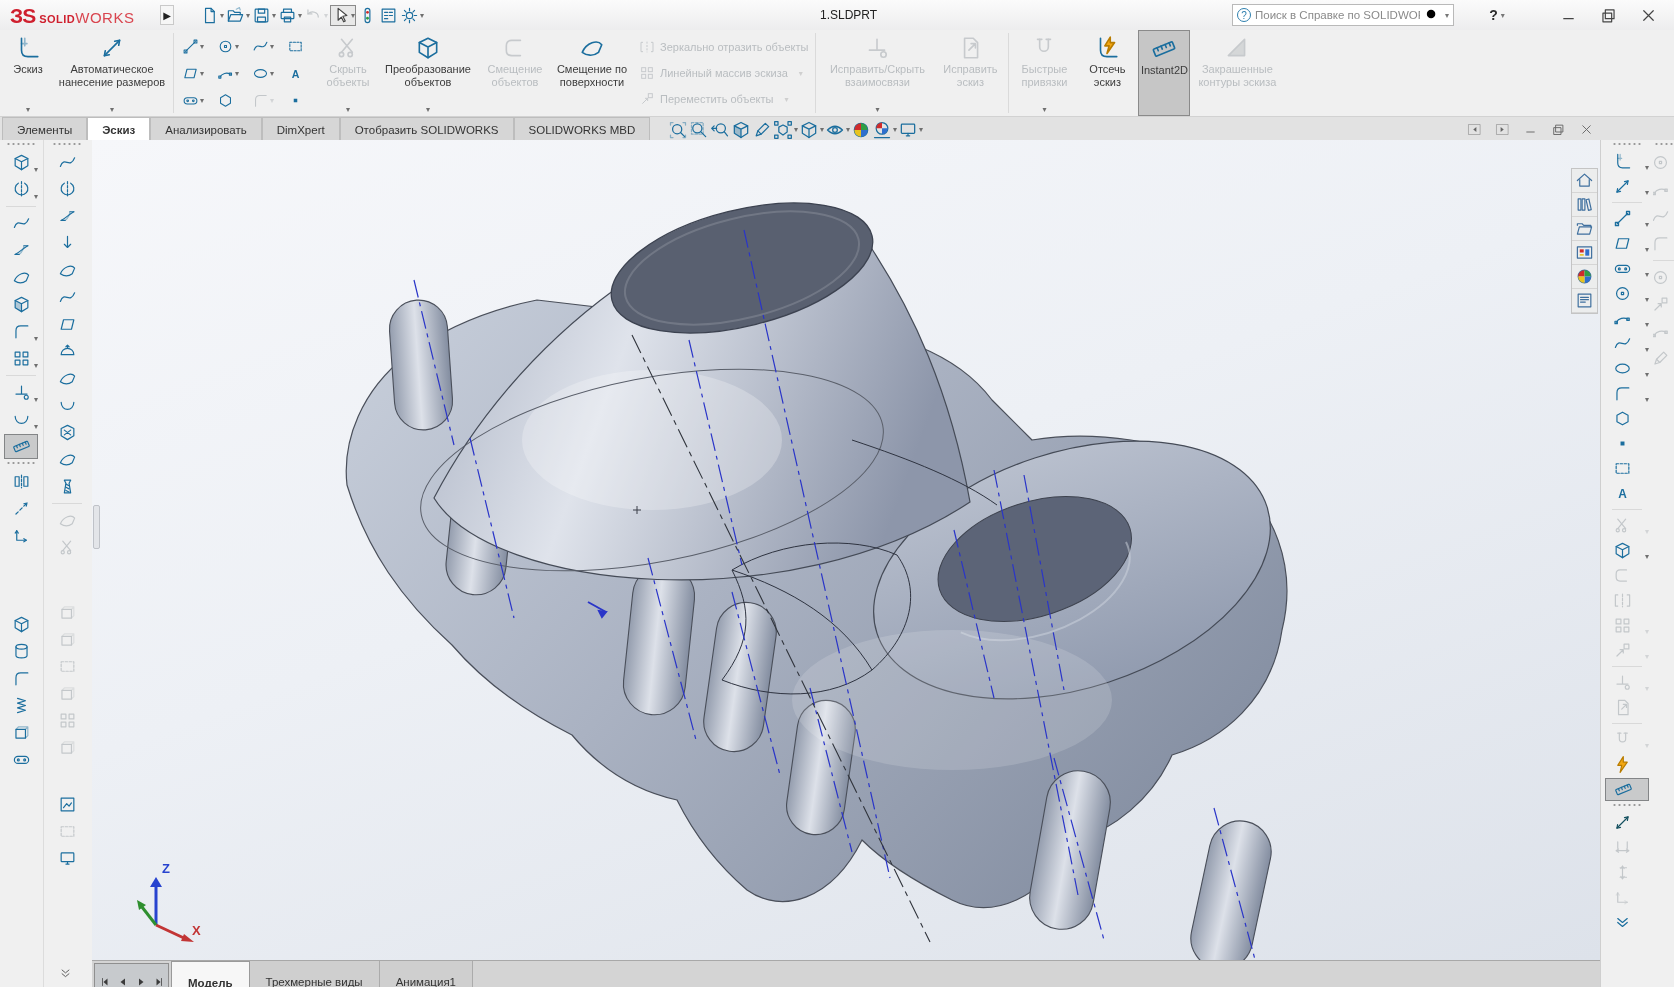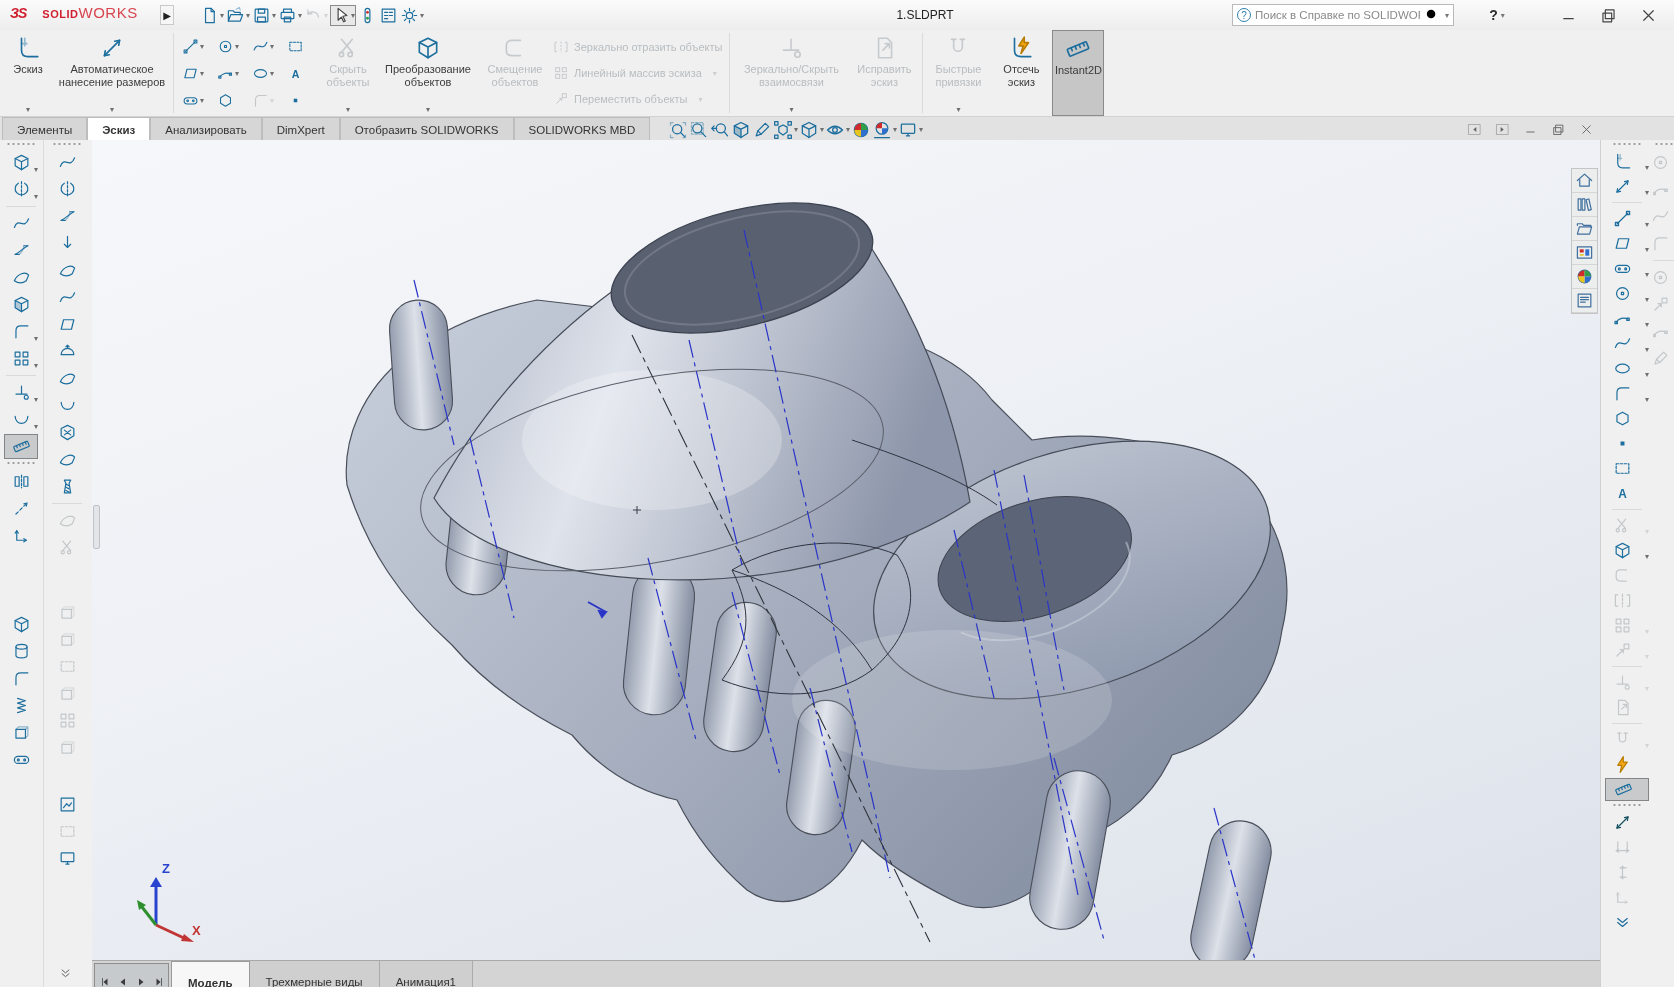--- a/index.html
+++ b/index.html
@@ -3,26 +3,26 @@
 <meta charset="utf-8">
 <style>
   html,body{margin:0;padding:0;width:1674px;height:987px;overflow:hidden;
     font-family:"Liberation Sans","DejaVu Sans",sans-serif;font-size:11px;color:#333;
     background:#f0f0f0;-webkit-font-smoothing:antialiased;}
   *{box-sizing:border-box}
 
   
   #titlebar{position:absolute;left:0;top:0;width:1674px;height:30px;background:linear-gradient(#fbfbfb,#ededee);}
   .brand{position:absolute;left:10px;top:4px;display:flex;align-items:baseline;color:#cf1f2e;}
-  .brand .ds{font-size:14px;font-weight:bold;font-style:italic;margin-right:16px;letter-spacing:-1px}
+  .brand .ds{font-size:21px;font-weight:bold;margin-right:4px;letter-spacing:-1px}
   .brand .b1{font-size:11px;font-weight:bold;letter-spacing:.5px}
   .brand .b2{font-size:15px;font-weight:400;letter-spacing:.5px;color:#d9454f}
   .flyout{position:absolute;left:160px;top:5px;width:14px;height:20px;display:flex;align-items:center;justify-content:center;color:#222;font-size:10px;border:1px solid #c9c9c9;background:#f6f6f6}
   #qat{position:absolute;left:200px;top:2px;height:26px;display:flex;align-items:center;gap:2px}
-  #doctitle{position:absolute;left:845px;top:8px;width:160px;text-align:center;font-size:12px;color:#222}
+  #doctitle{position:absolute;left:820px;top:8px;width:160px;text-align:left;font-size:12px;color:#222}
   .search{position:absolute;left:1232px;top:4px;width:222px;height:22px;background:#fff;border:1px solid #b9b9b9;display:flex;align-items:center;padding:0 4px;gap:4px}
   .search .q{width:14px;height:14px;border:1px solid #2e7fae;border-radius:50%;color:#2e7fae;font-size:10px;display:flex;align-items:center;justify-content:center;flex:0 0 auto}
   .search .ph{flex:1;color:#8a8a8a;font-size:11.5px;white-space:nowrap;overflow:hidden}
   .search svg{width:17px;height:17px;color:#2e7fae}
   #helpbtn{position:absolute;left:1480px;top:4px;width:34px;height:22px;display:flex;align-items:center;gap:3px;justify-content:center;color:#2c2c2c;font-weight:bold;font-size:14px}
   #titlectl{position:absolute;left:1548px;top:0;height:30px;display:flex}
   #titlectl .tbtn{width:40px;height:30px;color:#444}
   
   .tbtn{display:flex;align-items:center;justify-content:center;color:#1b6e9e;position:relative;cursor:default}
   .tbtn svg{width:19px;height:19px;fill:none;stroke:currentColor;stroke-width:1.5;stroke-linecap:round;stroke-linejoin:round}
@@ -330,20 +330,26 @@
         </svg></span>
     <span class="lbl">Преобразование объектов</span>
     <span class="rcar">▾</span>
   </div>
   <div class="rbb dis" style="width:68px">
     <span class="ric"><svg viewBox="0 0 24 24" aria-hidden="true">
           <path d="M17 5H9q-5 0-5 5v4q0 5 5 5h8"></path>
         </svg></span>
     <span class="lbl">Смещение объектов</span>
   </div>
+  <div class="rbb" style="width:86px">
+    <span class="ric"><svg viewBox="0 0 24 24" aria-hidden="true">
+          <path d="M3 16C7 7 17 4 21 9l-3 7C13 20 7 19 3 16z"></path>
+        </svg></span>
+    <span class="lbl">Смещение по поверхности</span>
+  </div>
   <div class="stack">
     <div class="srow">
       <svg viewBox="0 0 24 24">
           <path d="M6 5H3v14h3M18 5h3v14h-3"></path>
           <path d="M12 4v16" stroke-dasharray="3 2"></path>
         </svg>
       <span>Зеркально отразить объекты</span>
     </div>
     <div class="srow">
       <svg viewBox="0 0 24 24">
@@ -363,21 +369,21 @@
       <span>Переместить объекты</span>
       <span class="dd">▾</span>
     </div>
   </div>
   <div class="vsep"></div>
   <div class="rbb dis" style="width:116px">
     <span class="ric"><svg viewBox="0 0 24 24" aria-hidden="true">
           <path d="M12 4v10M5 14h14"></path>
           <circle cx="18" cy="18" r="2.5"></circle>
         </svg></span>
-    <span class="lbl">Зеркально/Скрыть взаимосвязи</span>
+    <span class="lbl">Исправить/Скрыть взаимосвязи</span>
     <span class="rcar">▾</span>
   </div>
   <div class="rbb dis" style="width:70px">
     <span class="ric"><svg viewBox="0 0 24 24" aria-hidden="true">
           <path d="M7 3h8l4 4v14H7z"></path>
           <path d="M11 14l6-6M13 8h4v4"></path>
         </svg></span>
     <span class="lbl">Исправить эскиз</span>
   </div>
   <div class="vsep"></div>
@@ -397,20 +403,27 @@
     <span class="lbl">Отсечь эскиз</span>
   </div>
   <div class="rbb sel" style="width:52px">
     <span class="ric"><svg viewBox="0 0 24 24" aria-hidden="true">
           <g transform="rotate(-22 12 12)">
             <rect x="2.5" y="8.5" width="19" height="7" rx="1"></rect>
             <path d="M6.5 8.5v3M10.5 8.5v3M14.5 8.5v3M18.5 8.5v3"></path>
           </g>
         </svg></span>
     <span class="lbl">Instant2D</span>
+  </div>
+  <div class="rbb dis" style="width:94px">
+    <span class="ric"><svg viewBox="0 0 24 24" aria-hidden="true">
+          <path d="M4 19L19 4v15z" class="f" opacity=".5"></path>
+          <path d="M4 19L19 4v15z"></path>
+        </svg></span>
+    <span class="lbl">Закрашенные контуры эскиза</span>
   </div>
 </div>
 
 <div id="tabstrip">
   <div class="tabs">
     <div class="tab">Элементы</div>
     <div class="tab active">Эскиз</div>
     <div class="tab">Анализировать</div>
     <div class="tab">DimXpert</div>
     <div class="tab">Отобразить SOLIDWORKS</div>

